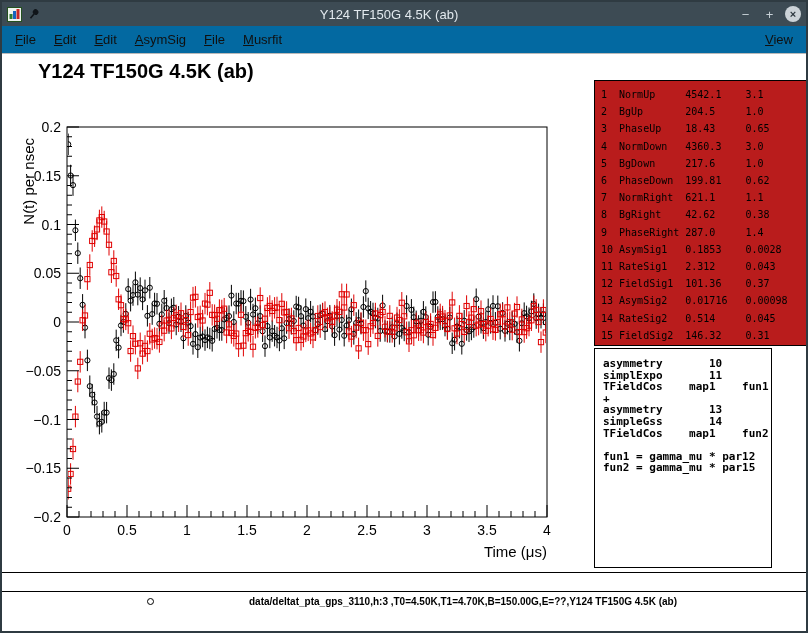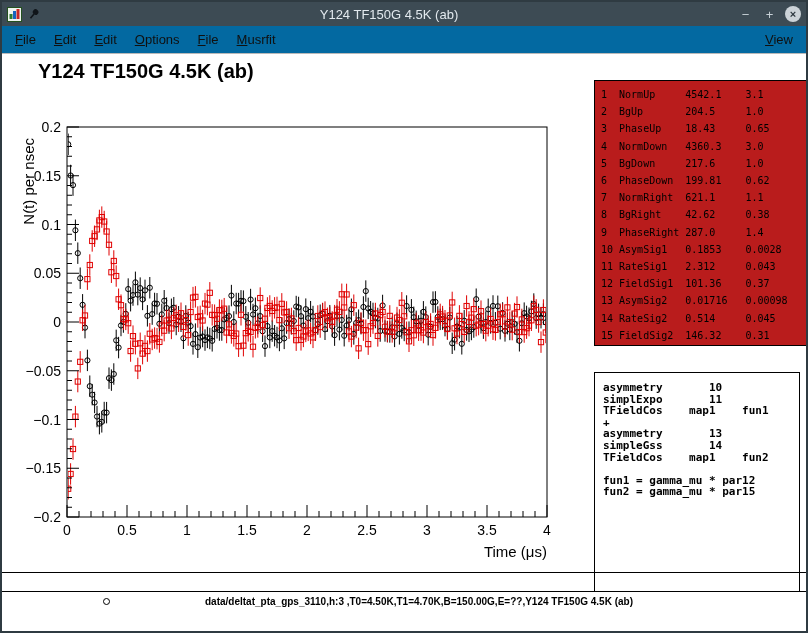--- a/index.html
+++ b/index.html
@@ -34,33 +34,33 @@
   .plot-title { position:absolute; left:36px; top:6px; font-size:20px; font-weight:bold; color:#000; }
 
   svg.plot { position:absolute; left:18px; top:60px; }
   svg.plot text { font-family:"Liberation Sans", sans-serif; fill:#000; }
 
   .param-box { position:absolute; left:592px; top:26px; width:216px; height:266px;
                border:1px solid #000; background:#b91c1c; }
   .param-box pre { font-family:"DejaVu Sans Mono", monospace; font-size:10px;
                    line-height:17.2px; padding:5px 0 0 6px; color:#000; }
 
-  .theory-box { position:absolute; left:592px; top:294px; width:206px; height:220px;
-                border:1px solid #000; background:#fff;margin-top:24px; }
+  .theory-box { position:absolute; left:592px; top:294px; width:178px; height:220px;
+                border:1px solid #000; background:#fff; }
   .theory-box pre { font-family:"DejaVu Sans Mono", monospace; font-size:11px; font-weight:bold;
                     line-height:11.6px; padding:9px 0 0 8px; color:#000; }
 
   .sep { position:absolute; left:0; width:804px; height:0; border-top:1px solid #000; }
   .sep1 { top:518px; }
   .sep2 { top:537px; }
 
   .fit-info { position:absolute; left:8px; top:522px; font-size:10.5px; font-weight:bold; color:#000; }
 
   .legend { position:absolute; left:0; top:538px; width:804px; }
-  .legend-row { position:relative; height:20px; }
+  .legend-row { position:relative; height:20px;margin-left:44px; }
   .legend-marker { position:absolute; left:101px; top:6px; width:7px; height:7px; background:transparent; }
   .legend-marker.circle { border:1px solid #000; border-radius:50%; }
   .legend-marker.square { border:1px solid #e00000; }
   .legend-label { position:absolute; left:203px; top:4px; font-size:10px; font-weight:bold; color:#000; white-space:nowrap; }
 </style>
 </head>
 <body>
 
 <div class="window">
 
@@ -88,21 +88,21 @@
       <span class="tb-btn">−</span>
       <span class="tb-btn">+</span>
       <span class="tb-btn close">×</span>
     </div>
   </div>
 
   <div class="menubar">
     <span class="menu-item">File</span>
       <span class="menu-item">Edit</span>
       <span class="menu-item">Edit</span>
-      <span class="menu-item">Options</span>
+      <span class="menu-item">AsymSig</span>
       <span class="menu-item">File</span>
       <span class="menu-item">Musrfit</span>
       <span class="menu-spacer"></span>
     <span class="menu-item">View</span>
   </div>
 
   <div class="content">
     <div class="plot-title">Y124 TF150G 4.5K (ab)</div>
 
     <svg class="plot" width="562" height="460" id="plot-svg">

